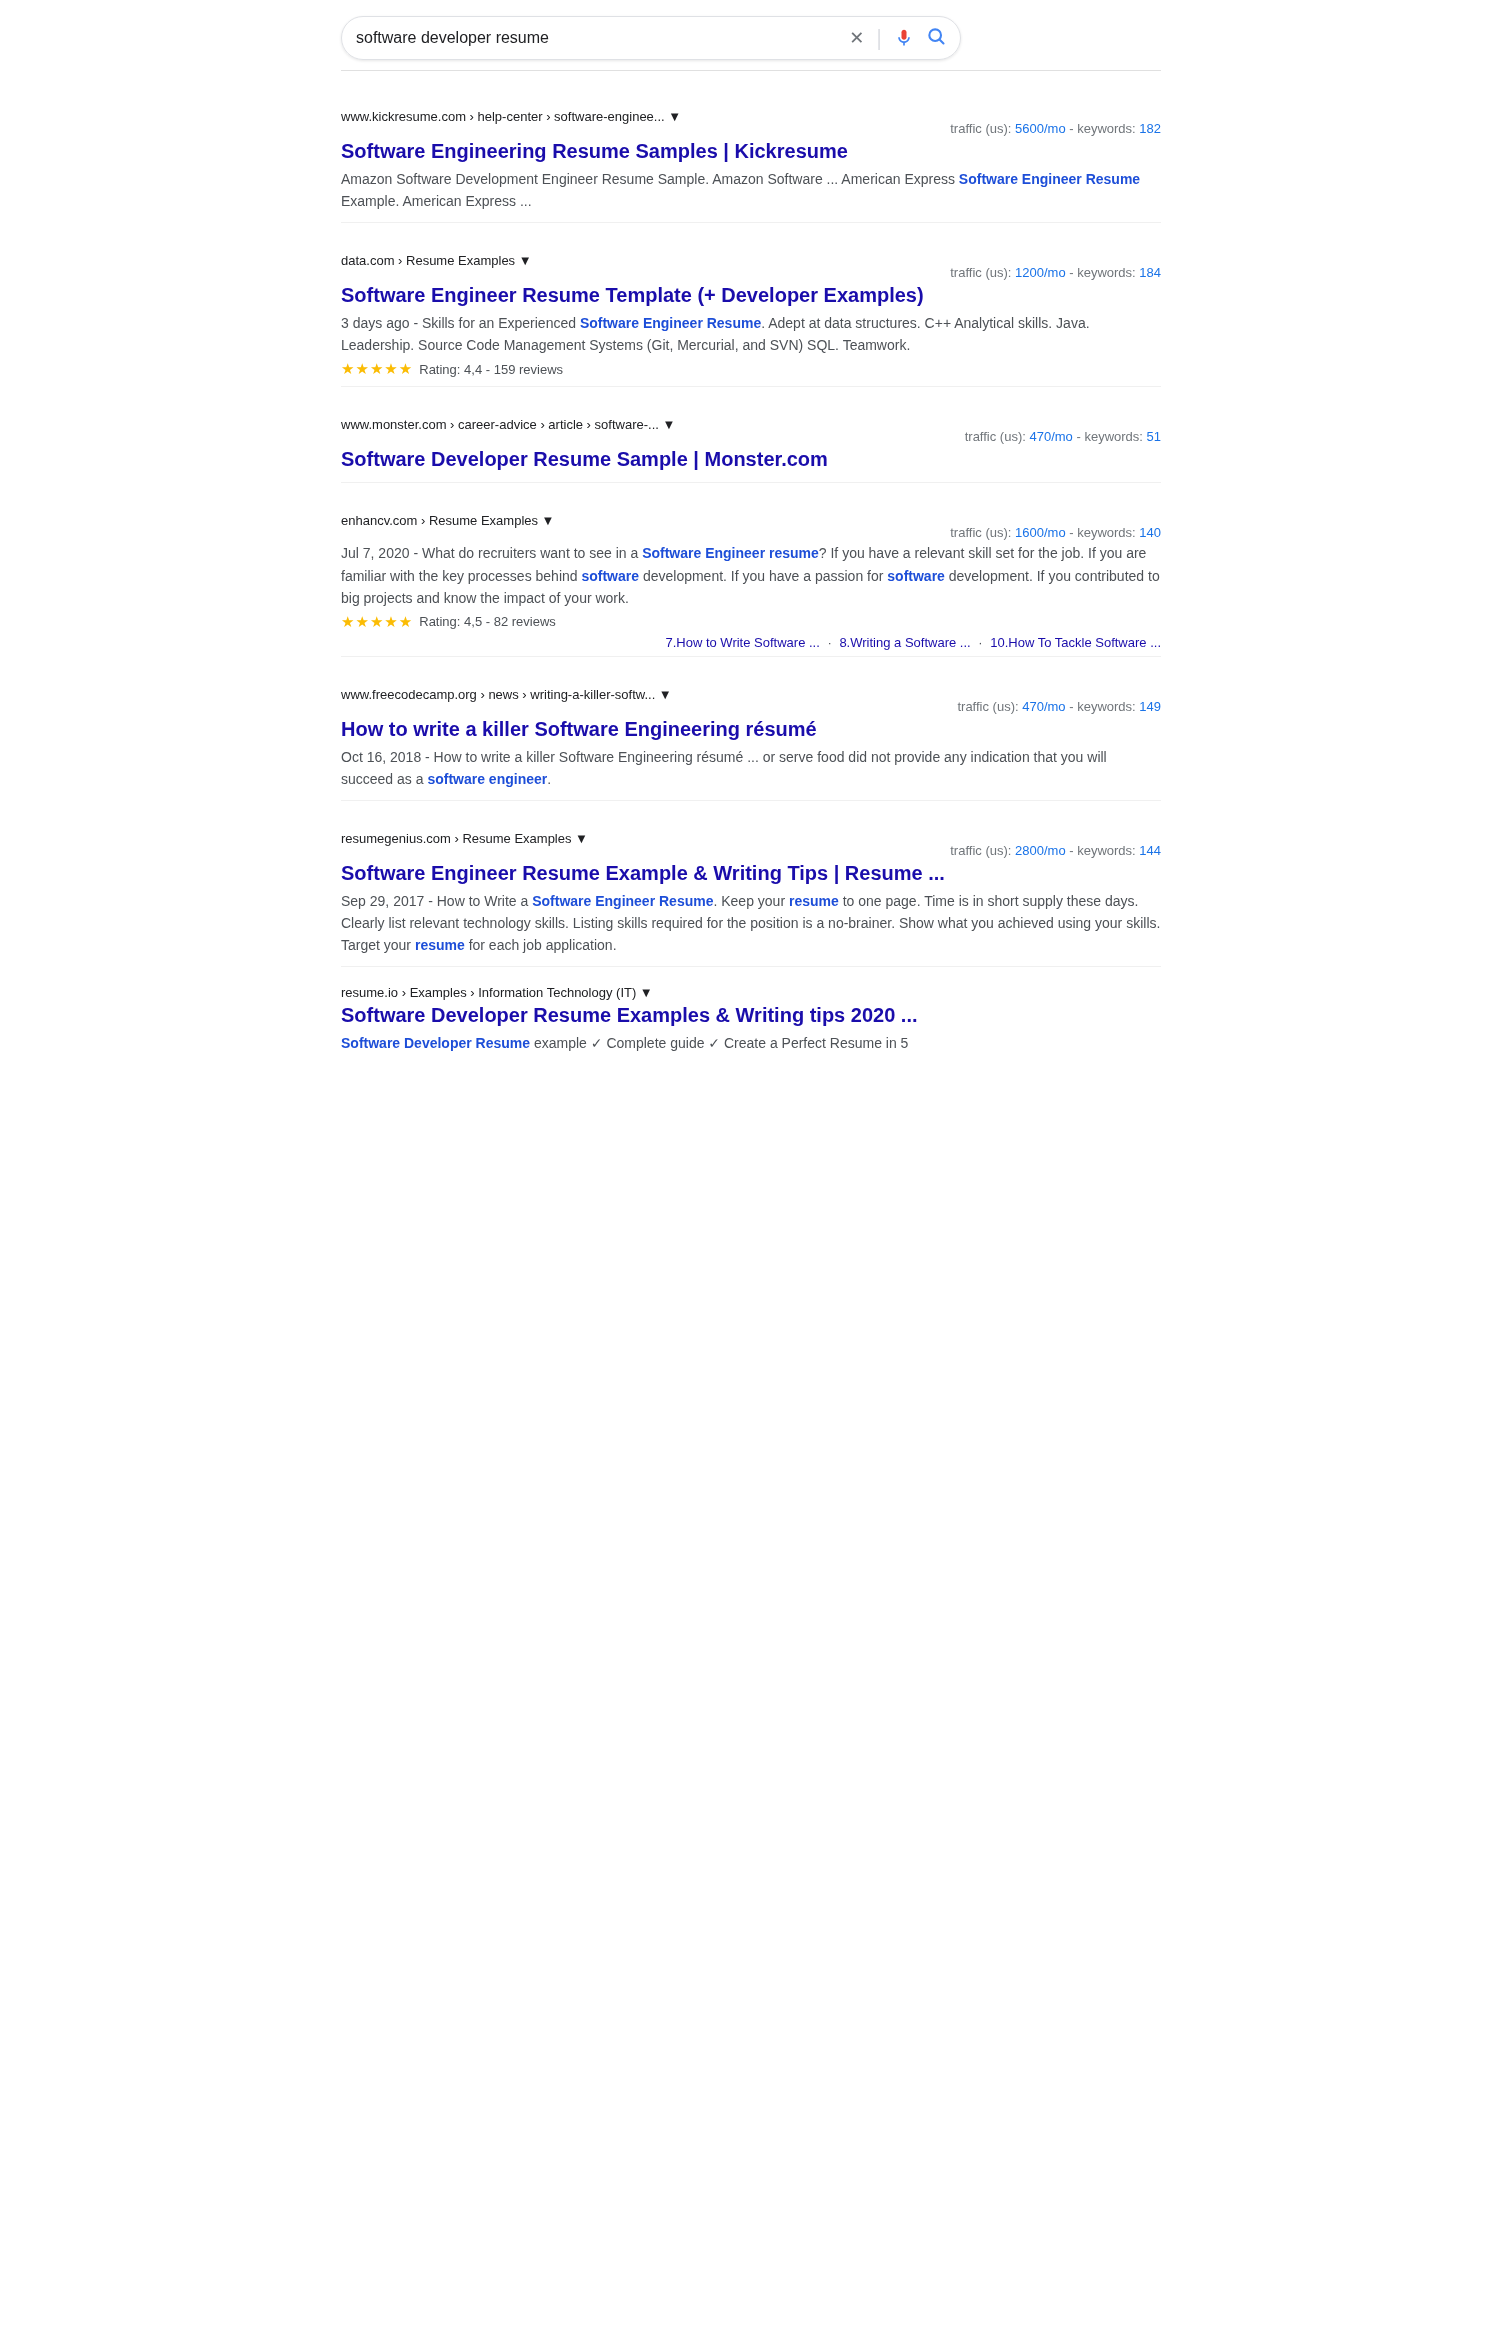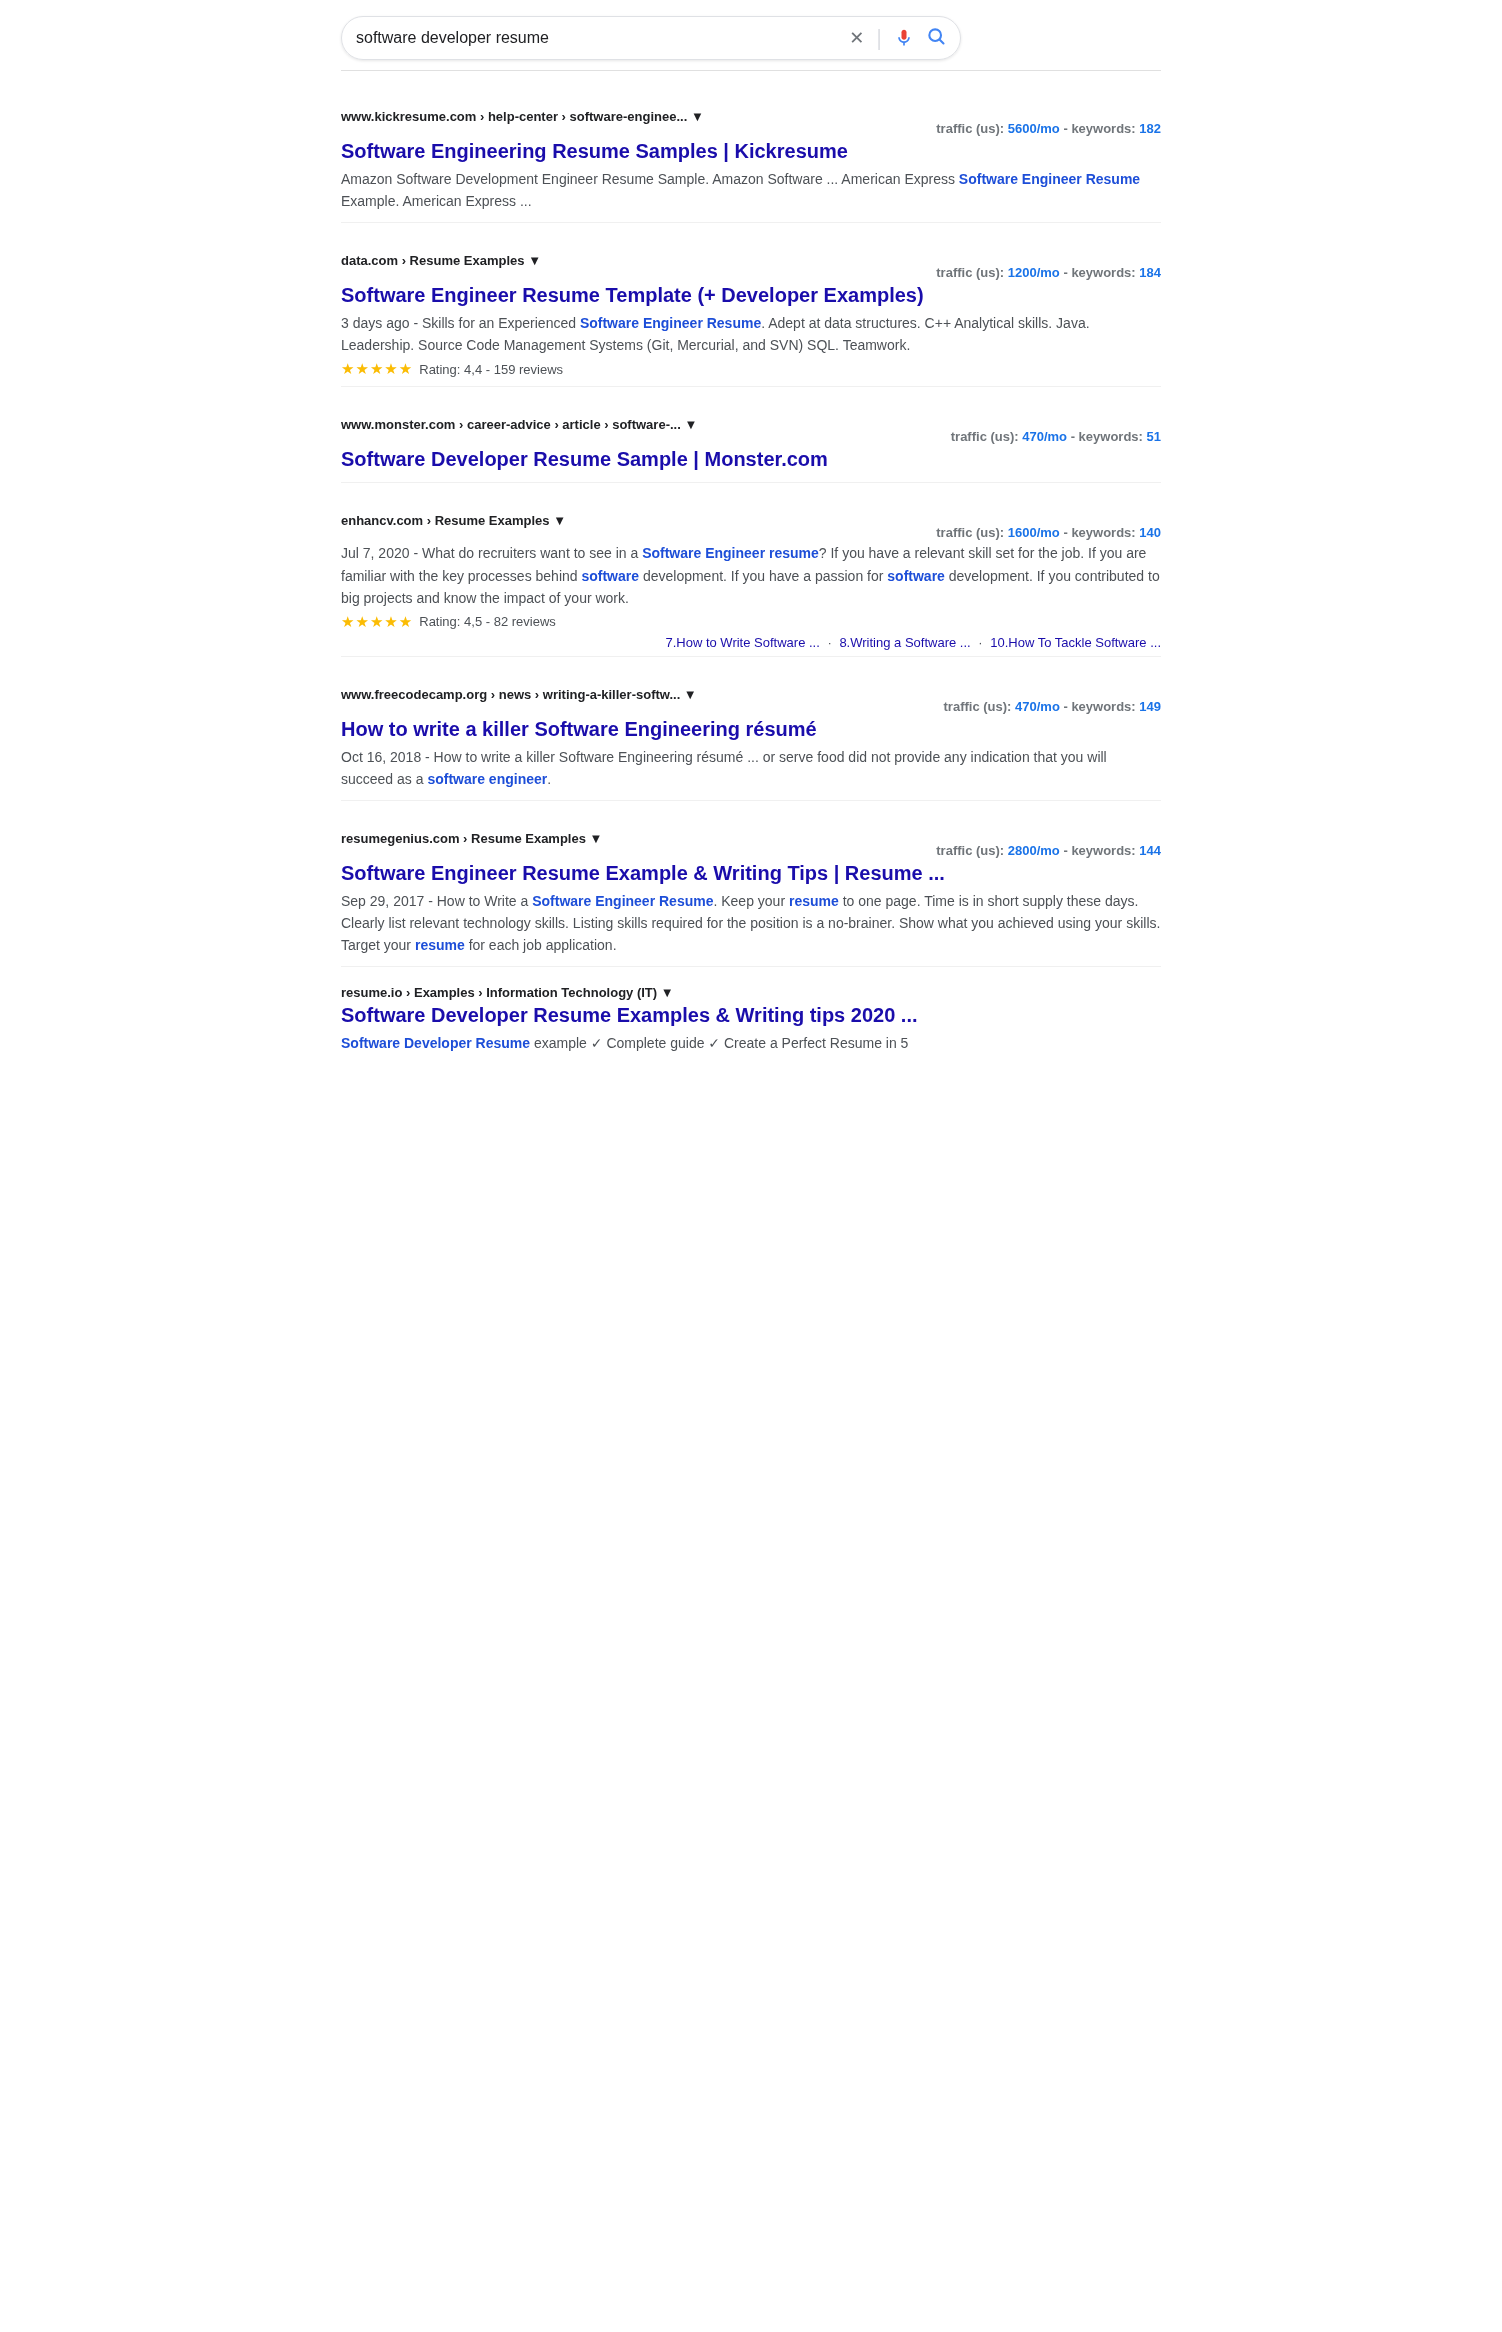--- a/index.html
+++ b/index.html
@@ -58,21 +58,20 @@
       border-bottom: none;
     }
 
     
     .meta-line {
       display: flex;
       align-items: center;
       gap: 12px;
       margin-bottom: 2px;
       flex-wrap: wrap;
-      font-weight: bold;
     }
     .url-text {
       font-size: 13px;
       color: #202124;
     }
     .traffic-text {
       font-size: 13px;
       color: #70757a;
       margin-left: auto;
       margin-top: 24px;

